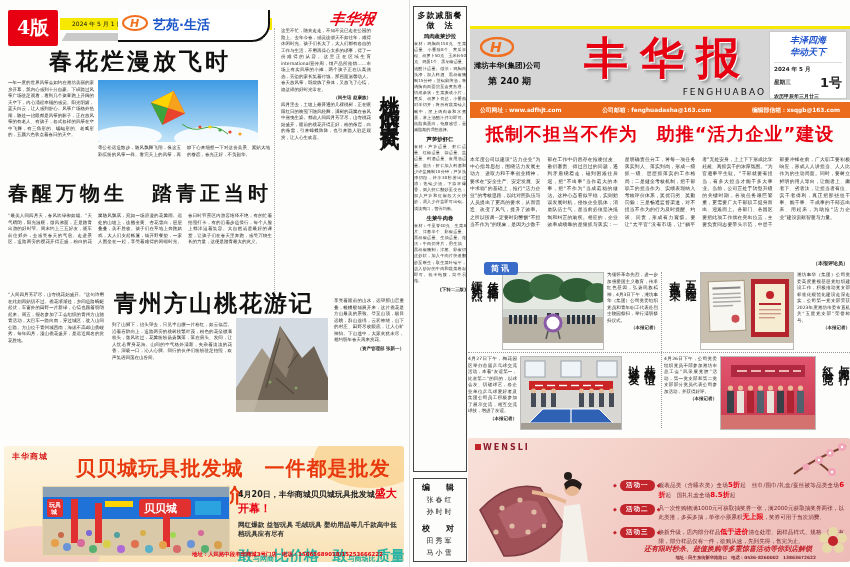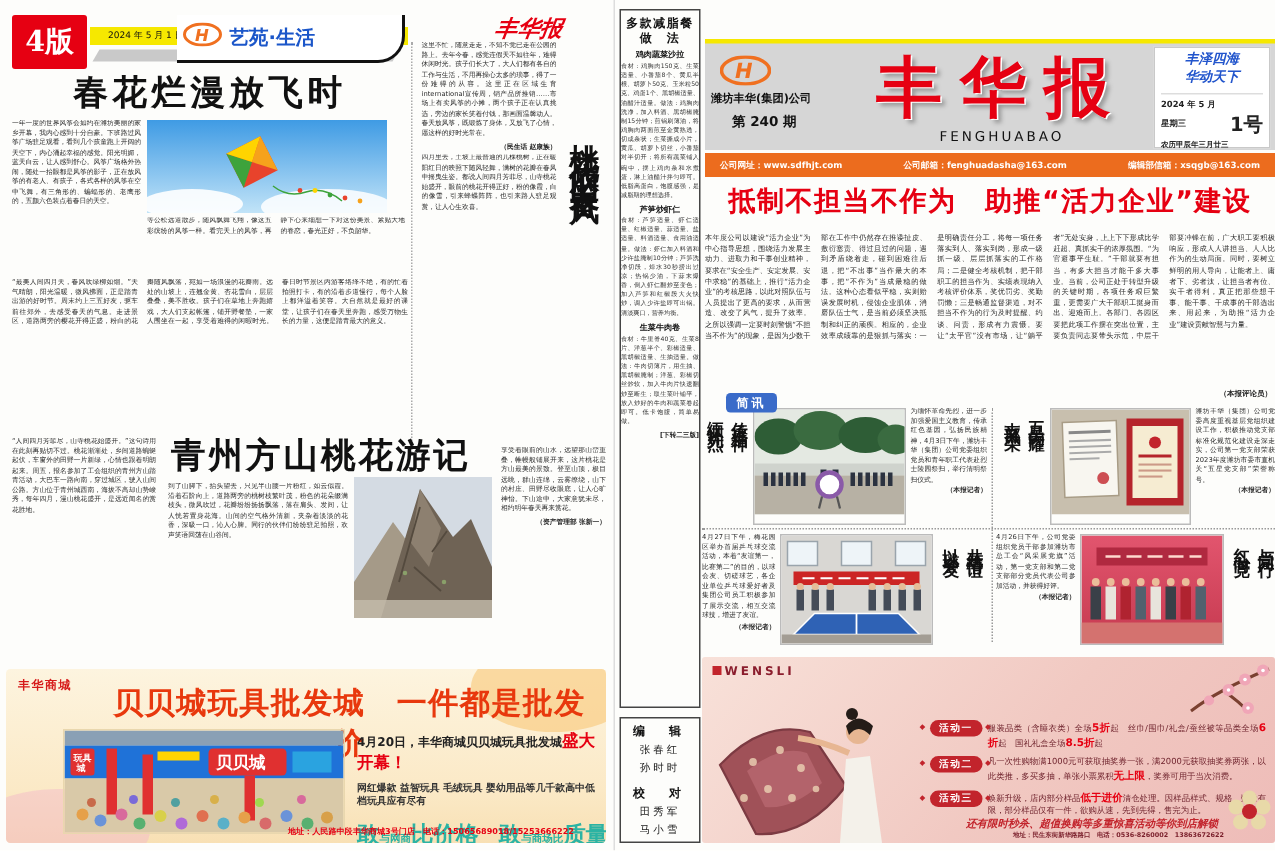--- a/index.html
+++ b/index.html
@@ -69,21 +69,21 @@
 
   .editors { position:absolute; left:1px; top:478px; width:54px; height:84px; border:1px solid #444; display:flex; flex-direction:column; align-items:center; justify-content:center; gap:2px; }
   .ed-label { font-weight:bold; font-size:8px; letter-spacing:4px; color:#111; }
   .ed-name { font-size:7px; font-family:"DejaVu Serif",serif; color:#222; letter-spacing:2px; }
 
   .masthead { position:absolute; left:58px; top:6px; width:380px; height:112px; }
   .mh-gray { position:absolute; left:0; top:20px; width:380px; height:74px; background:#d6d6d6; border-top:3px solid #f6e800; }
   .mh-company { position:absolute; left:4px; top:32px; width:110px; font-size:7.5px; font-weight:bold; color:#111; }
   .mh-issue { position:absolute; left:18px; top:46px; font-size:9px; font-weight:bold; color:#111; }
   .mh-title { position:absolute; left:92px; top:0px; width:212px; text-align:center; font-size:44px; font-weight:bold; color:#e60012; font-family:"DejaVu Serif",serif; letter-spacing:12px; text-shadow:1px 1px 0 #fff, 3px 3px 3px #9a9a9a; white-space:nowrap; }
-  .mh-pinyin { position:absolute; left:100px; top:58px; width:196px; display:flex; justify-content:center; font-size:9px; letter-spacing:2px; color:#111; }
+  .mh-pinyin { position:absolute; left:100px; top:58px; width:196px; display:flex; justify-content:flex-end; font-size:9px; letter-spacing:2px; color:#111; }
   .mh-right { position:absolute; left:299px; top:2px; width:78px; height:68px; background:#fff; border:1px solid #c9c9c9; padding:3px 4px; }
   .mh-slogan { color:#2255cc; font-weight:bold; font-style:italic; font-size:9px; font-family:"DejaVu Serif",serif; line-height:1.3; text-align:center; }
   .mh-d1 { font-size:5.6px; font-weight:bold; margin-top:4px; border-top:1px solid #ddd; padding-top:3px; }
   .mh-drow { display:flex; align-items:center; justify-content:space-between; }
   .mh-d2 { font-size:5.6px; font-weight:bold; }
   .mh-no { font-size:13px; font-weight:bold; }
   .mh-lunar { font-size:5px; font-weight:bold; margin-top:1px; }
   .mh-orange { position:absolute; left:0; top:96px; width:380px; height:16px; background:#ec6c1e; color:#fff; font-size:5.8px; font-weight:bold; display:flex; align-items:center; justify-content:space-between; padding:0 10px; }
 
   .lead { position:absolute; left:58px; top:122px; width:380px; height:144px; }
@@ -180,20 +180,21 @@
     <div class="strip">
       <div class="strip-text">
         <div class="tiny just">这里不忙，随意走走，不知不觉已走在公园的路上。去年今春，感觉连假天不如往年，难得休闲时光。孩子们长大了，大人们都有各自的工作与生活，不用再操心太多的琐事，得了一份难得的从容。这里正在区域生育international宣传周，销产品所推销……市场上有卖风筝的小摊，两个孩子正在认真挑选，旁边的家长笑着付钱，那画面温馨动人。春天放风筝，既锻炼了身体，又放飞了心情，愿这样的好时光常在。</div>
         <div class="strip-byline">（民生话 赵康族）</div>
         <div class="tiny just">四月里去，土坡上最普通的几棵桃树，正在暖阳红日的映照下随风轻舞，满树的花瓣在春风中摇曳生姿。都说人间四月芳菲尽，山寺桃花始盛开，眼前的桃花开得正好，粉的像霞，白的像雪，引来蜂蝶阵阵，也引来路人驻足观赏，让人心生欢喜。</div>
       </div>
       <div class="strip-vtitle">桃花依旧笑春风</div>
     </div>
 
     <div class="spring">
+      <div class="spring-title">春醒万物生　踏青正当时</div>
       <div class="spring-body tiny just">“最美人间四月天，春风吹绿柳如烟。”天气晴朗，阳光温暖，微风拂面，正是踏青出游的好时节。周末约上三五好友，驱车前往郊外，去感受春天的气息。走进景区，道路两旁的樱花开得正盛，粉白的花瓣随风飘落，宛如一场浪漫的花瓣雨。远处的山坡上，连翘金黄、杏花雪白，层层叠叠，美不胜收。孩子们在草地上奔跑嬉戏，大人们支起帐篷，铺开野餐垫，一家人围坐在一起，享受着难得的闲暇时光。春日时节景区内游客络绎不绝，有的忙着拍照打卡，有的沿着步道慢行，每个人脸上都洋溢着笑容。大自然就是最好的课堂，让孩子们在春天里奔跑，感受万物生长的力量，这便是踏青最大的意义。</div>
     </div>
 
     <div class="travel">
       <div class="travel-left tiny just">“人间四月芳菲尽，山寺桃花始盛开。”这句诗用在此刻再贴切不过。桃花渐渐处，乡间道路蜿蜒起伏，车窗外的田野一片新绿，心情也跟着明朗起来。周五，报名参加了工会组织的青州方山踏青活动，大巴车一路向南，穿过城区，驶入山间公路。方山位于青州城西南，海拔不高却山势峻秀，每年四月，漫山桃花盛开，是远近闻名的赏花胜地。</div>
       <div class="travel-title">青州方山桃花游记</div>
       <div class="travel-mid tiny just">到了山脚下，抬头望去，只见半山腰一片粉红，如云似霞。沿着石阶向上，道路两旁的桃树枝繁叶茂，粉色的花朵缀满枝头，微风吹过，花瓣纷纷扬扬飘落，落在肩头、发间，让人恍若置身花海。山间的空气格外清新，夹杂着淡淡的花香，深吸一口，沁人心脾。同行的伙伴们纷纷驻足拍照，欢声笑语回荡在山谷间。</div>
       <div class="travel-img">
         <svg width="92" height="94" viewBox="0 0 92 94">
           <rect width="92" height="94" fill="#d4dbe3"></rect>

